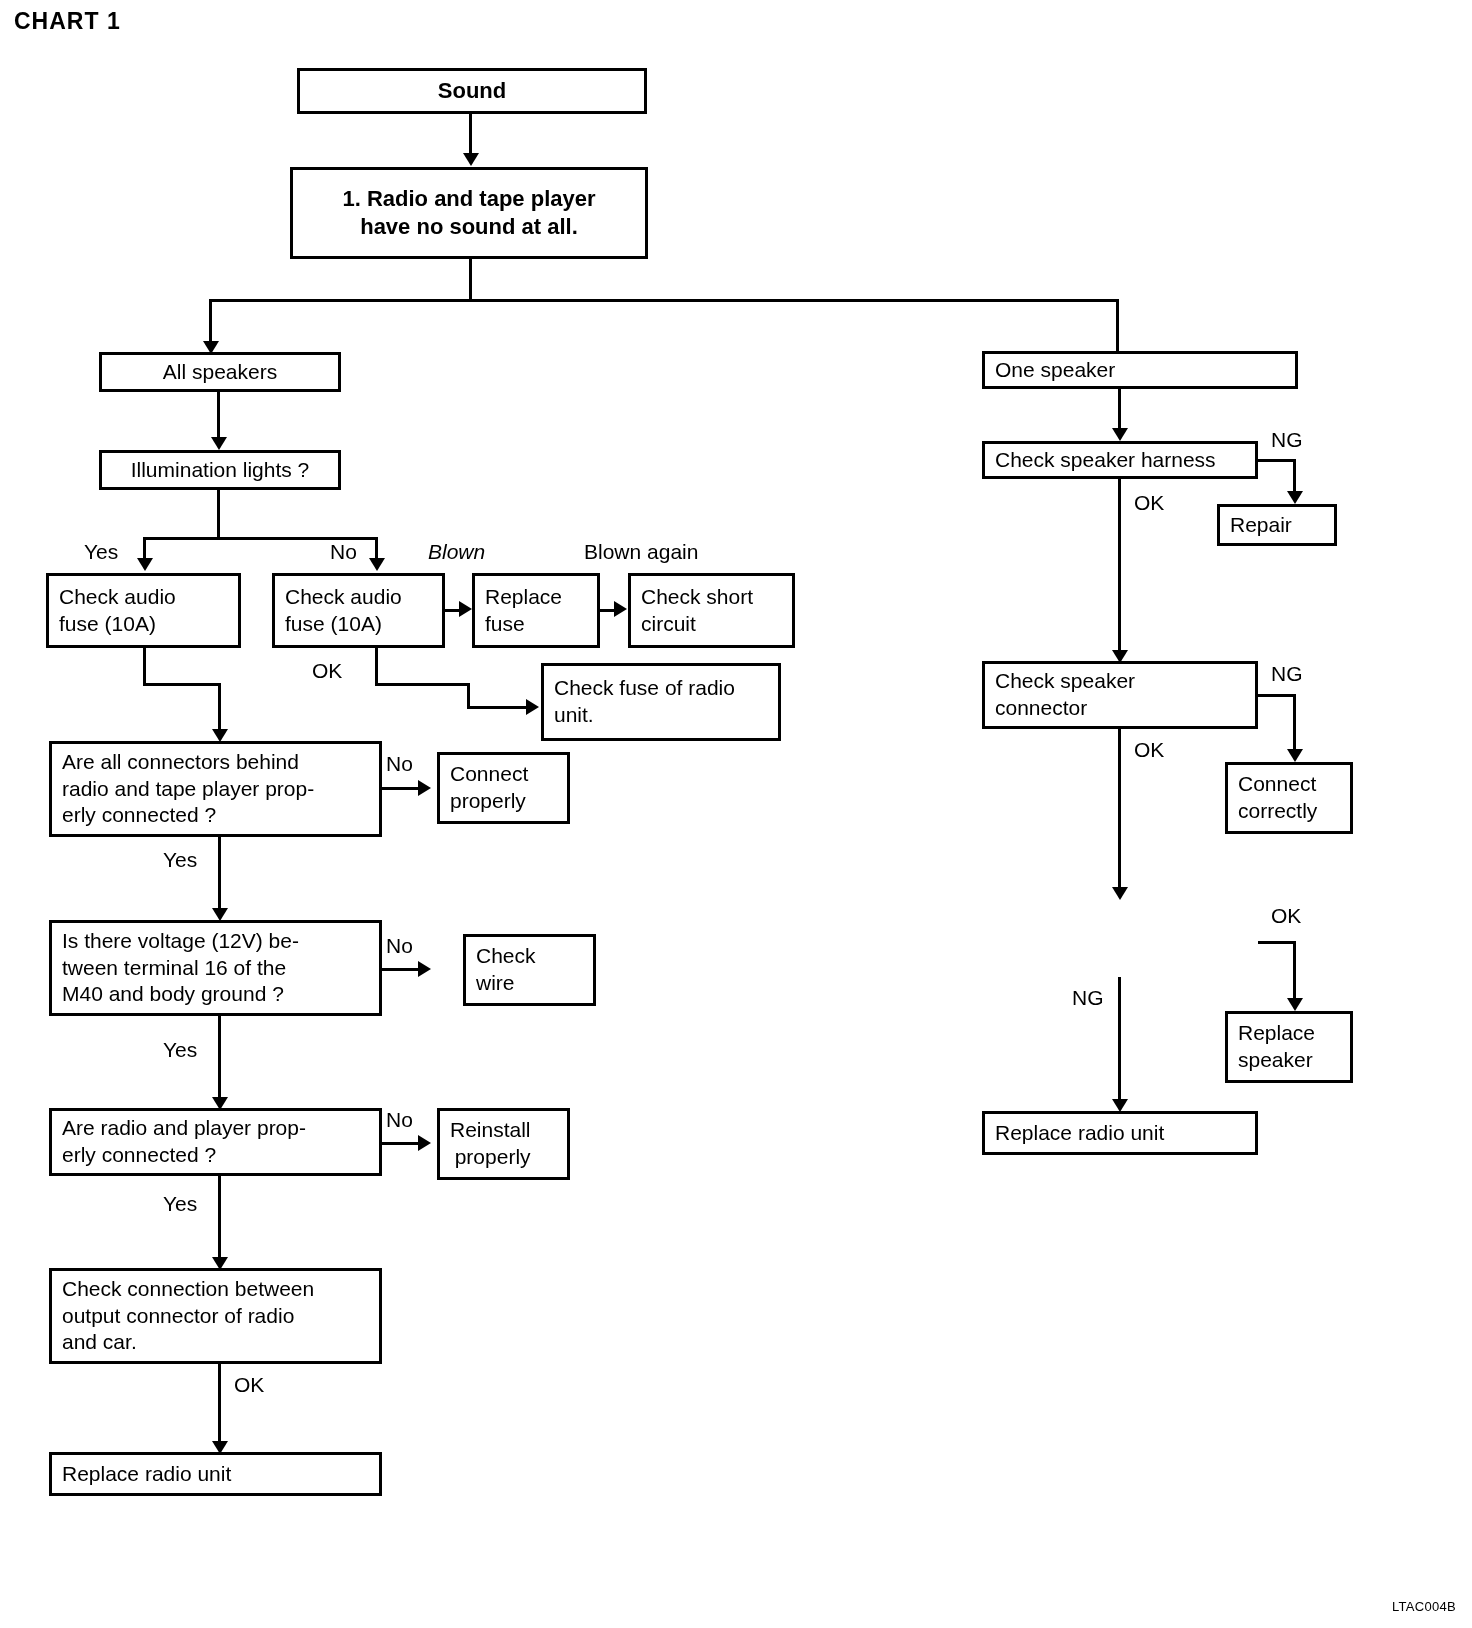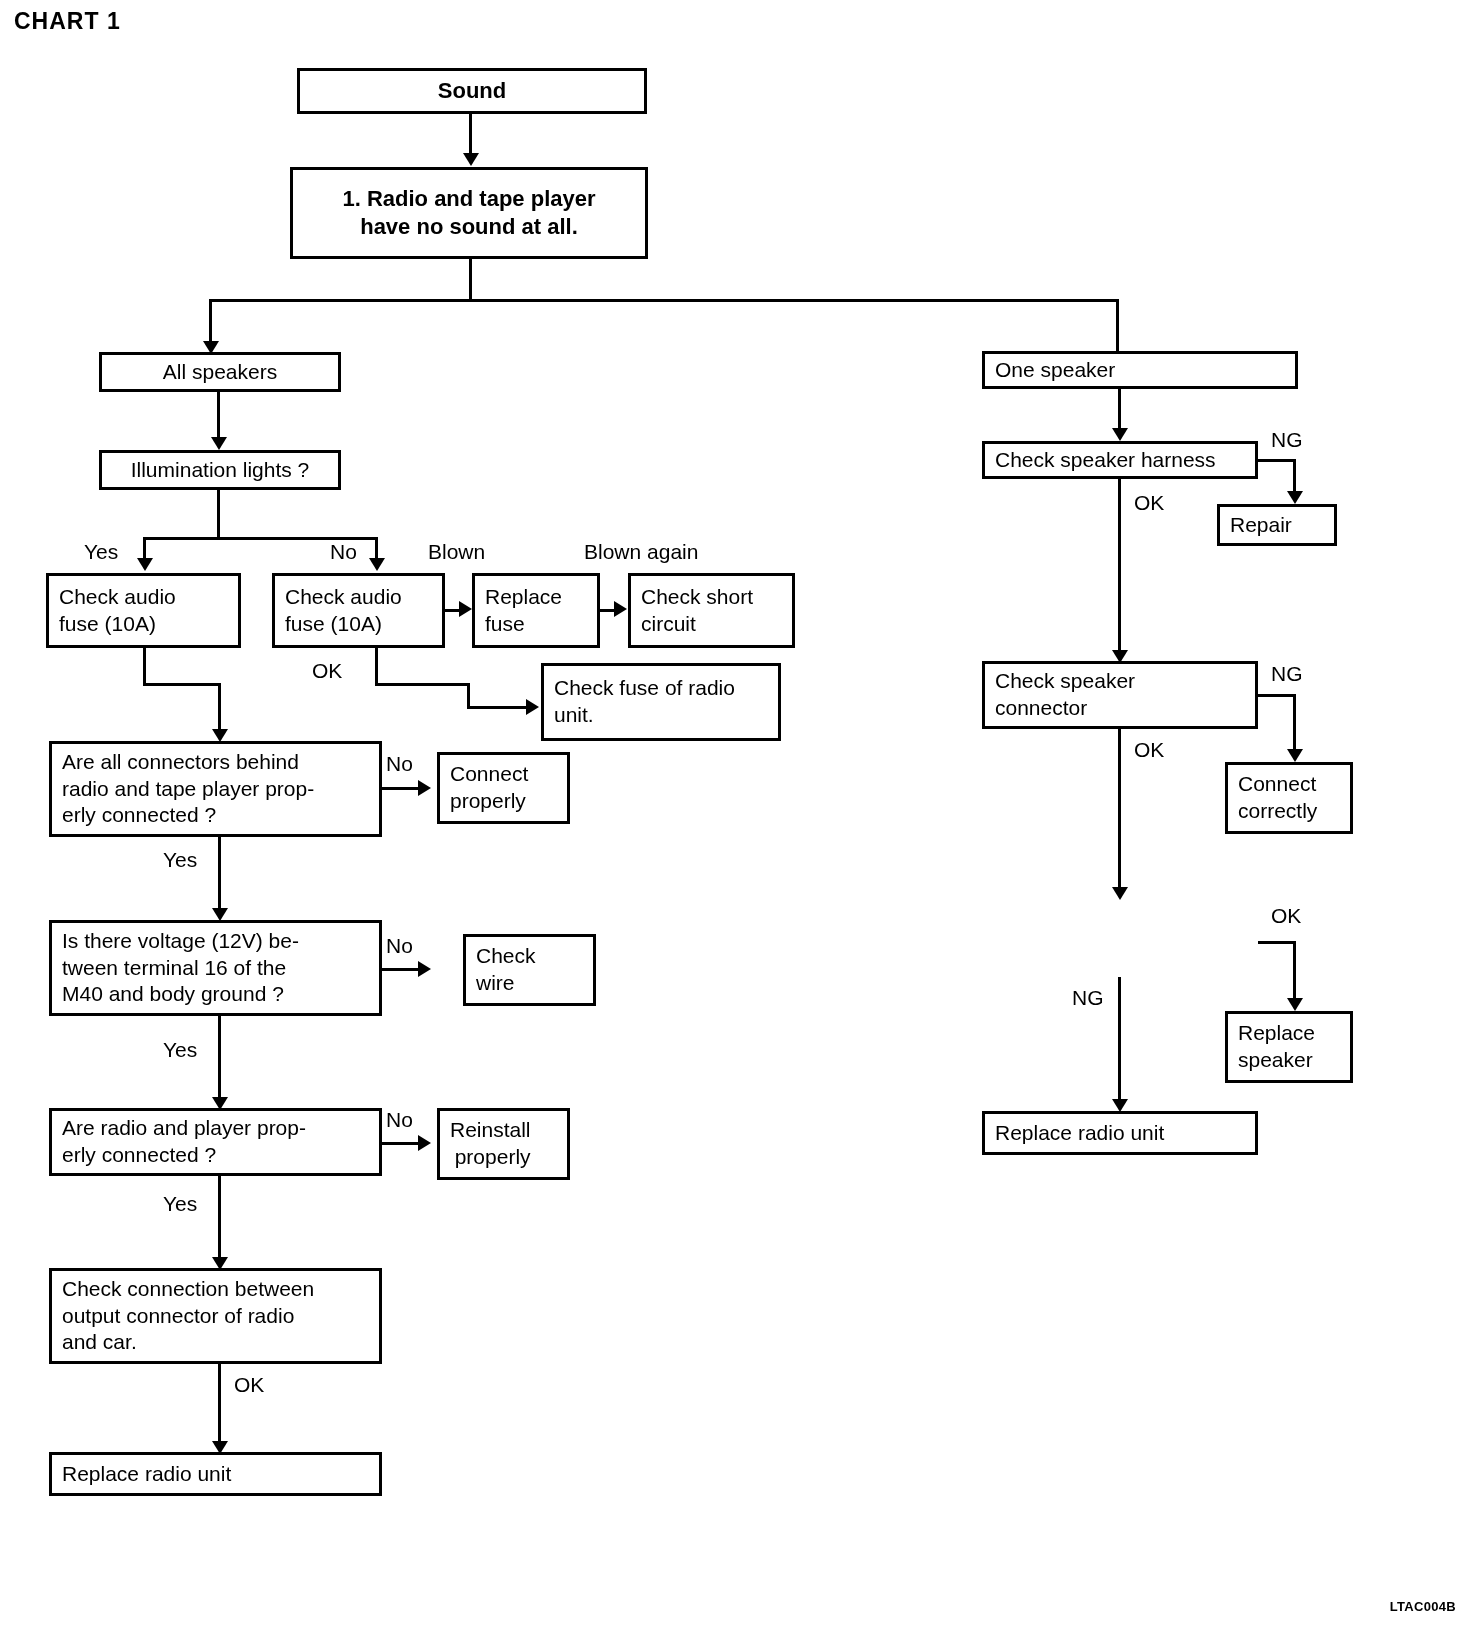--- a/index.html
+++ b/index.html
@@ -5,21 +5,21 @@
   html,body{margin:0;padding:0;background:#ffffff;}
   body{font-family:"Liberation Sans", sans-serif;color:#000;}
   #page{position:relative;width:1472px;height:1628px;background:#fff;overflow:hidden;}
 
   .chart-title{
     position:absolute; left:14px; top:8px;
     font-size:23px; font-weight:bold; letter-spacing:1px;
   }
   .corner-code{
     position:absolute; right:16px; bottom:14px;
-    font-size:13px; font-weight:bold; letter-spacing:.3px;margin-left:24px;
+    font-size:13px; font-weight:normal; letter-spacing:.3px;margin-left:24px;
   }
 
   
   .box{
     position:absolute;
     border:3px solid #000000;
     background:#fff;
     box-sizing:border-box;
     font-size:21px;
     line-height:1.28;
@@ -91,21 +91,21 @@
 
   <div class="elabel" style="left:84px;top:540px;">Yes</div>
   <div class="elabel" style="left:330px;top:540px;">No</div>
 
   <div class="box left" style="left:46px;top:573px;width:195px;height:75px;">Check audio
 fuse (10A)</div>
 
   <div class="box left" style="left:272px;top:573px;width:173px;height:75px;">Check audio
 fuse (10A)</div>
 
-  <div class="elabel" style="left:428px;top:540px;">Blown</div>
+  <div class="elabel" style="left:428px;top:540px;font-style:italic;">Blown</div>
   <div class="hline" style="left:445px;top:609px;width:21px;"></div>
   <div class="arrow-right" style="left:459px;top:601px;"></div>
 
   <div class="box left" style="left:472px;top:573px;width:128px;height:75px;">Replace
 fuse</div>
 
   <div class="elabel" style="left:584px;top:540px;">Blown again</div>
   <div class="hline" style="left:600px;top:609px;width:21px;"></div>
   <div class="arrow-right" style="left:614px;top:601px;"></div>
 

